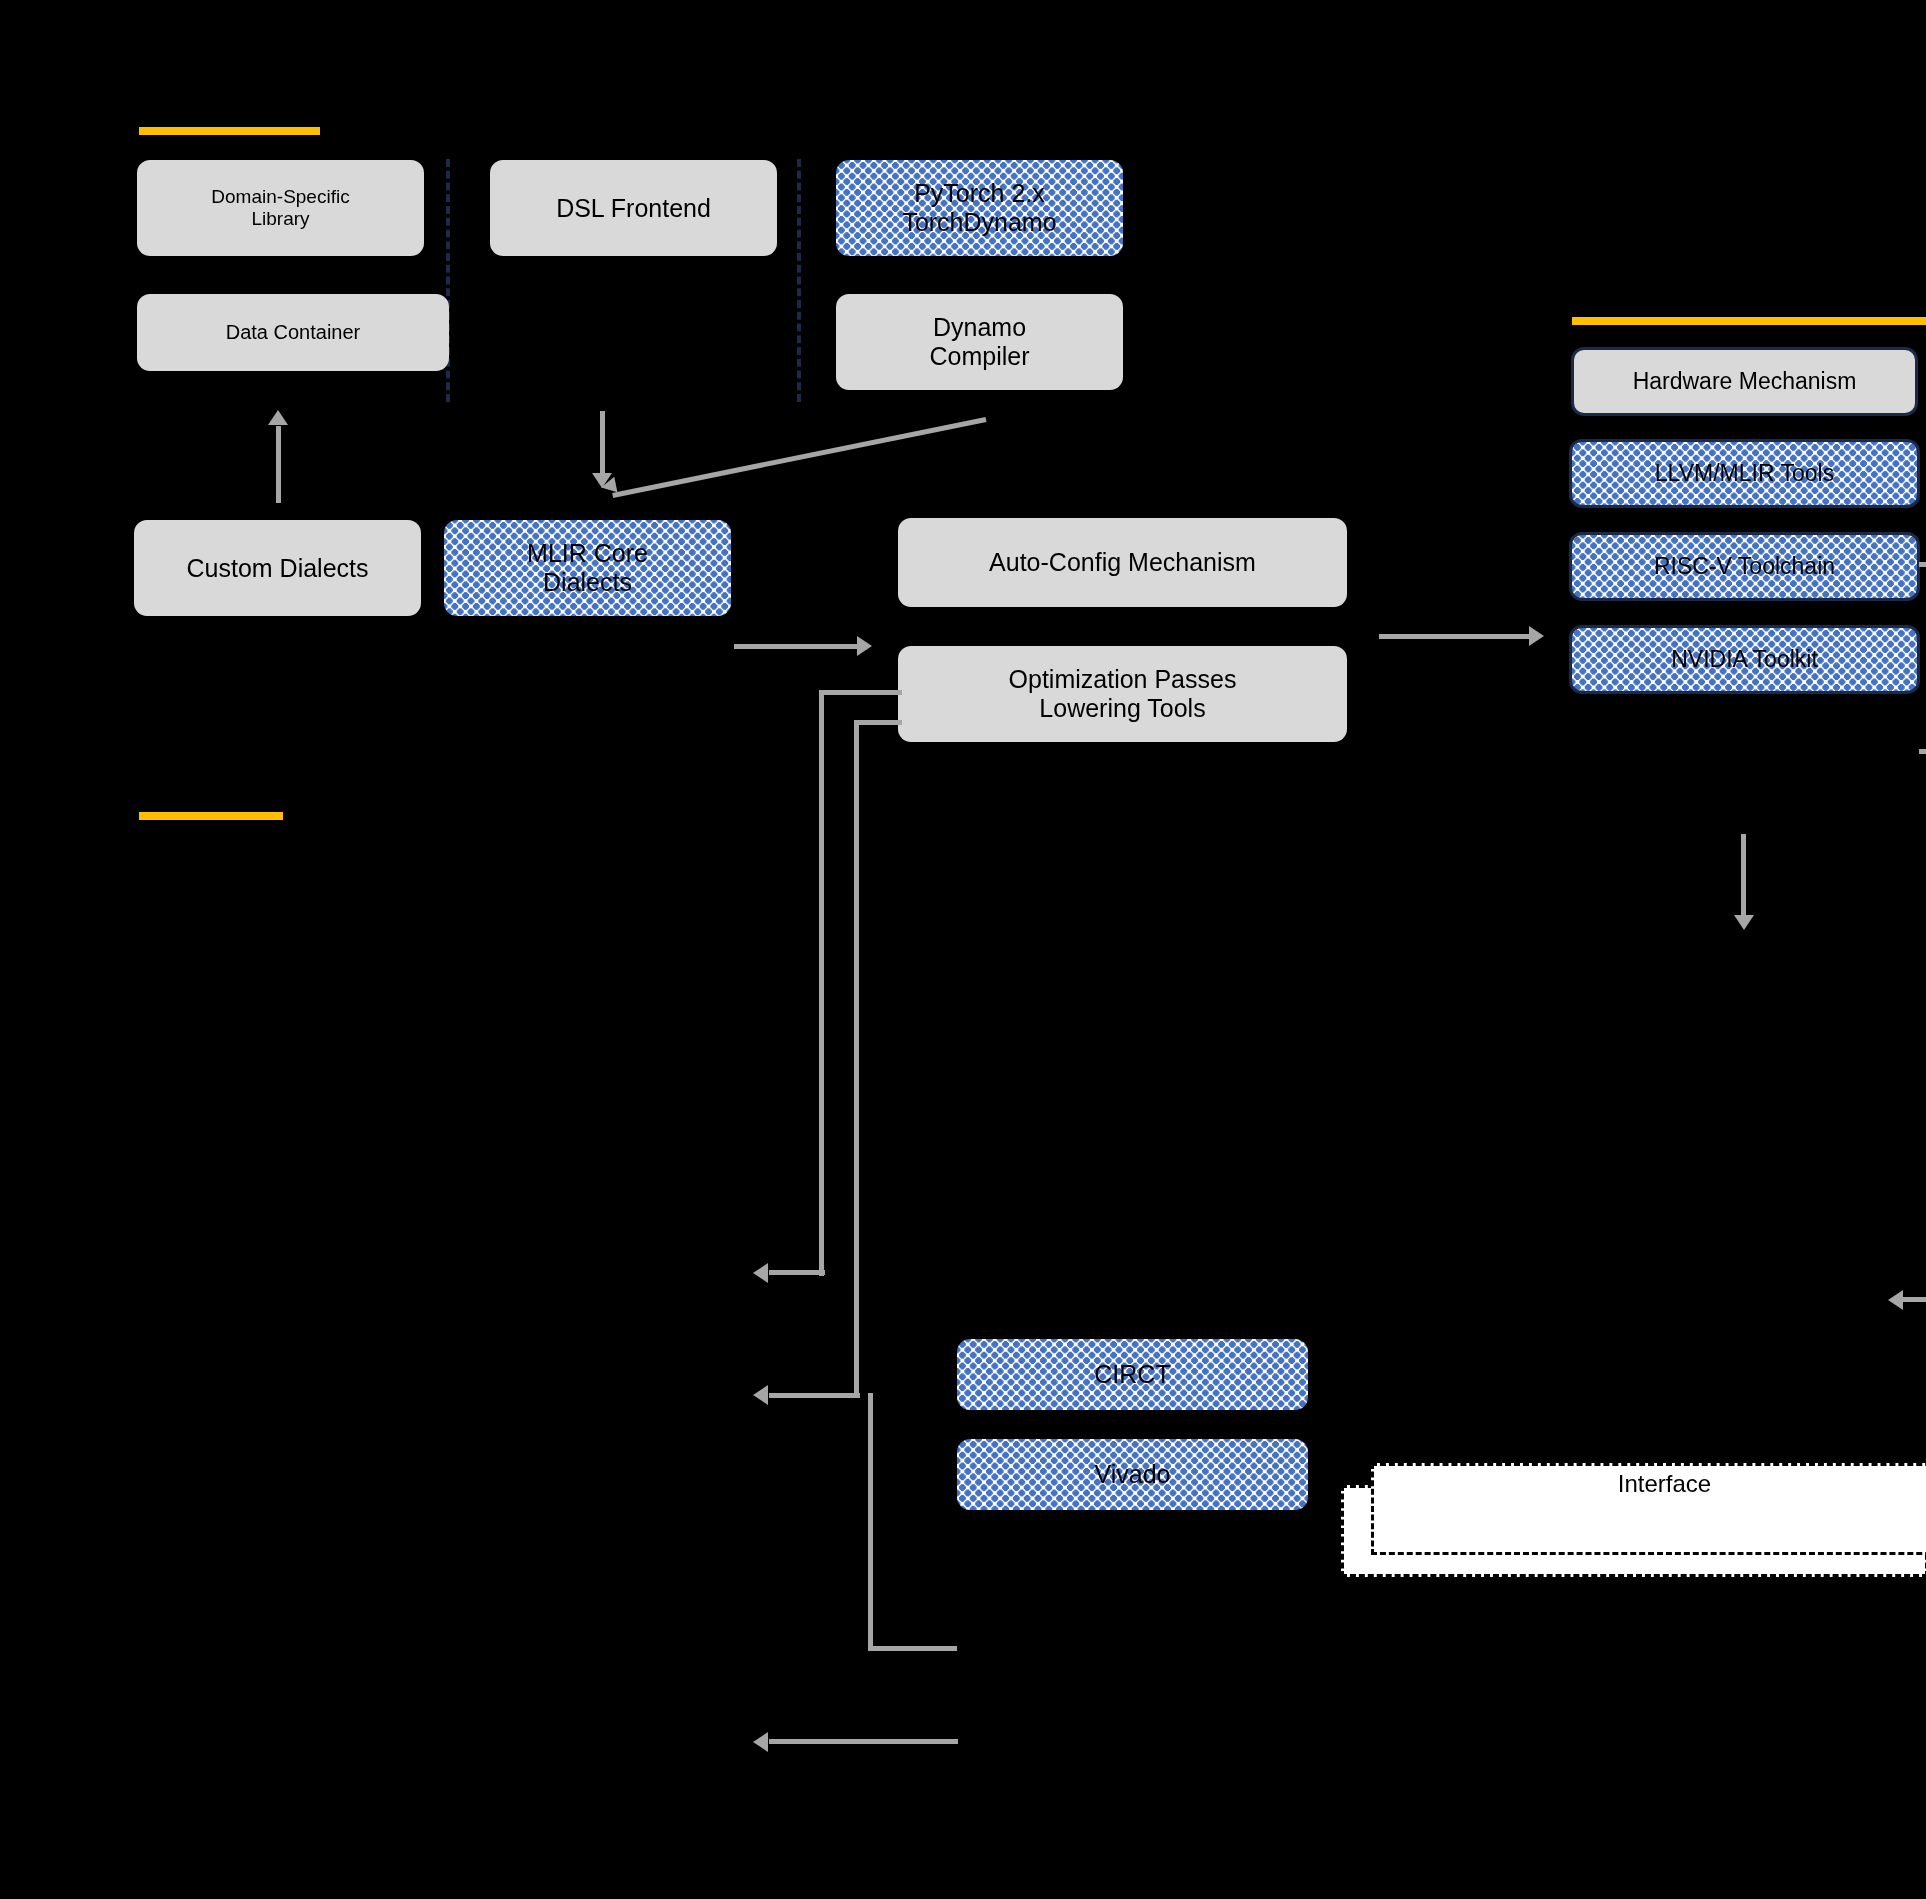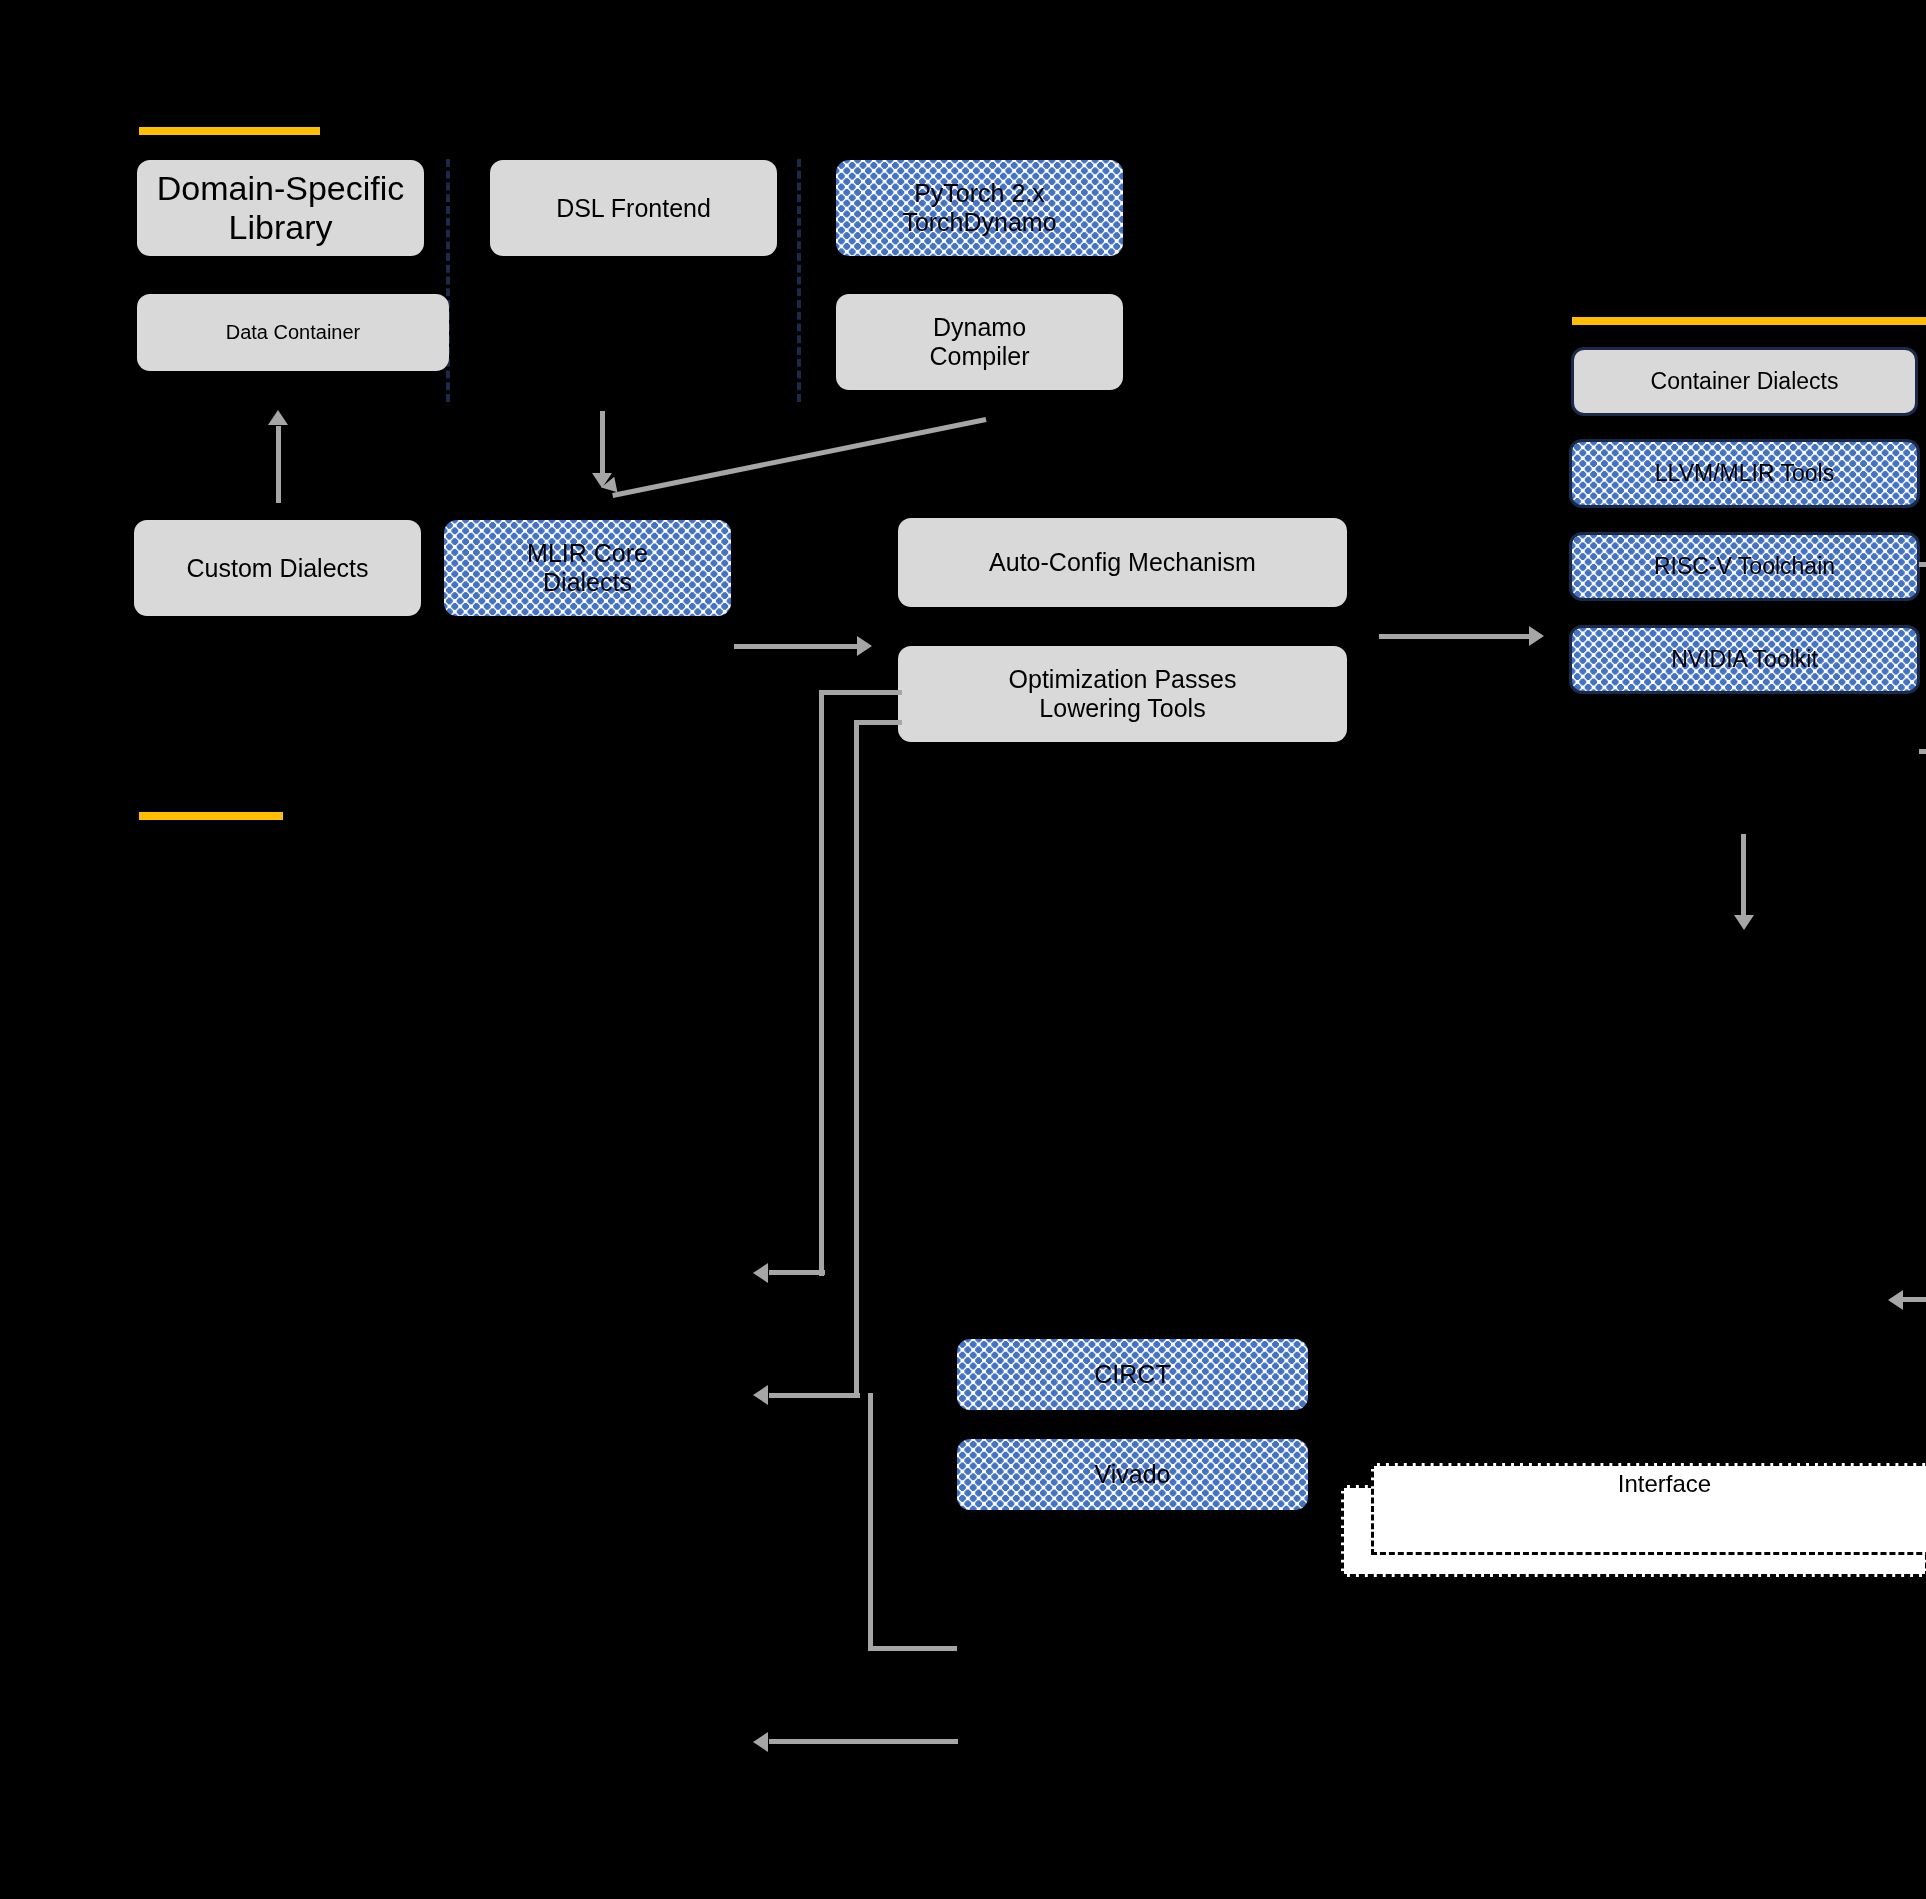--- a/index.html
+++ b/index.html
@@ -67,21 +67,21 @@
 
 <div id="stage">
 
   <div class="yellowbar" style="left:139px;top:127px;width:181px;"></div>
   <div class="yellowbar" style="left:139px;top:812px;width:144px;"></div>
   <div class="yellowbar" style="left:1572px;top:317px;width:358px;"></div>
 
   <div class="vdash" style="left:446px;top:159px;height:243px;"></div>
   <div class="vdash" style="left:797px;top:159px;height:243px;"></div>
 
-  <div class="node fill-gray bd-none" style="left:137px;top:160px;width:287px;height:96px;font-size:34px;">Domain-Specific
+  <div class="node fill-gray bd-none" style="left:137px;top:160px;width:287px;height:96px;font-size:19px;">Domain-Specific
 Library</div>
 
   <div class="node fill-gray bd-none" style="left:137px;top:294px;width:312px;height:77px;font-size:20px;">Data Container</div>
 
   <div class="node fill-gray bd-none" style="left:490px;top:160px;width:287px;height:96px;font-size:25px;">DSL Frontend</div>
 
 
   <div class="node fill-dot bd-none" style="left:836px;top:160px;width:287px;height:96px;font-size:25px;">PyTorch 2.x
 TorchDynamo</div>
 
@@ -91,21 +91,21 @@
   <div class="node fill-gray bd-none" style="left:134px;top:520px;width:287px;height:96px;font-size:25px;">Custom Dialects</div>
 
   <div class="node fill-dot bd-none" style="left:444px;top:520px;width:287px;height:96px;font-size:25px;">MLIR Core
 Dialects</div>
 
   <div class="node fill-gray bd-none" style="left:898px;top:518px;width:449px;height:89px;font-size:25px;">Auto-Config Mechanism</div>
 
   <div class="node fill-gray bd-none" style="left:898px;top:646px;width:449px;height:96px;font-size:25px;">Optimization Passes
 Lowering Tools</div>
 
-  <div class="node fill-gray bd-navy" style="left:1571px;top:347px;width:347px;height:69px;font-size:23px;">Container Dialects</div>
+  <div class="node fill-gray bd-navy" style="left:1571px;top:347px;width:347px;height:69px;font-size:23px;">Hardware Mechanism</div>
 
   <div class="node fill-dot bd-navy" style="left:1569px;top:439px;width:351px;height:69px;font-size:23px;">LLVM/MLIR Tools</div>
 
   <div class="node fill-dot bd-navy" style="left:1569px;top:532px;width:351px;height:69px;font-size:23px;">RISC-V Toolchain</div>
 
   <div class="node fill-dot bd-navy" style="left:1569px;top:625px;width:351px;height:69px;font-size:23px;">NVIDIA Toolkit</div>
 
 
   <div class="node fill-dot bd-none" style="left:957px;top:1339px;width:351px;height:71px;font-size:25px;">CIRCT</div>
 

